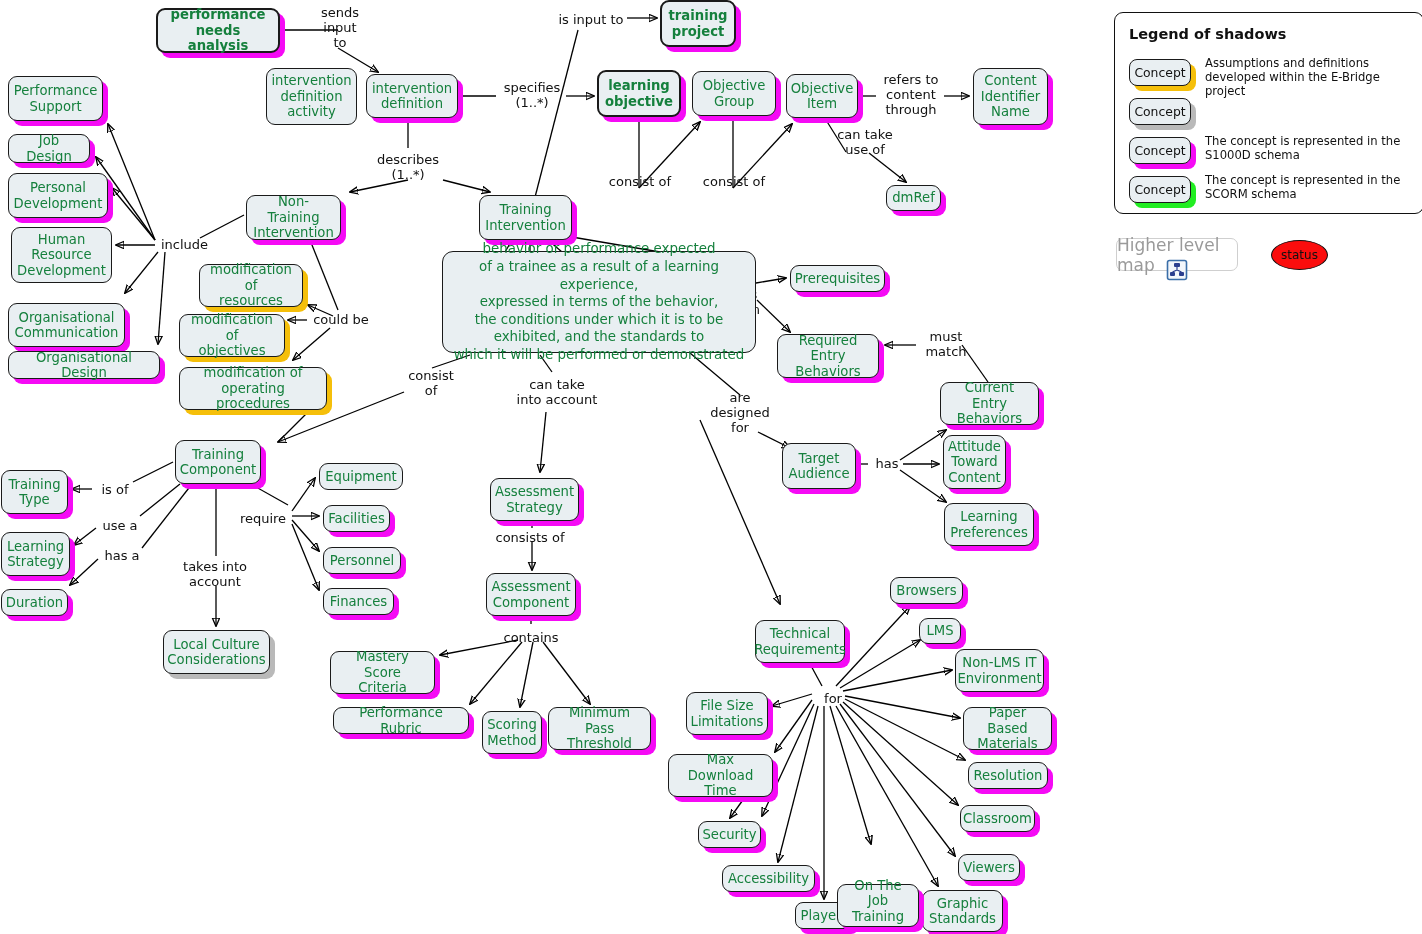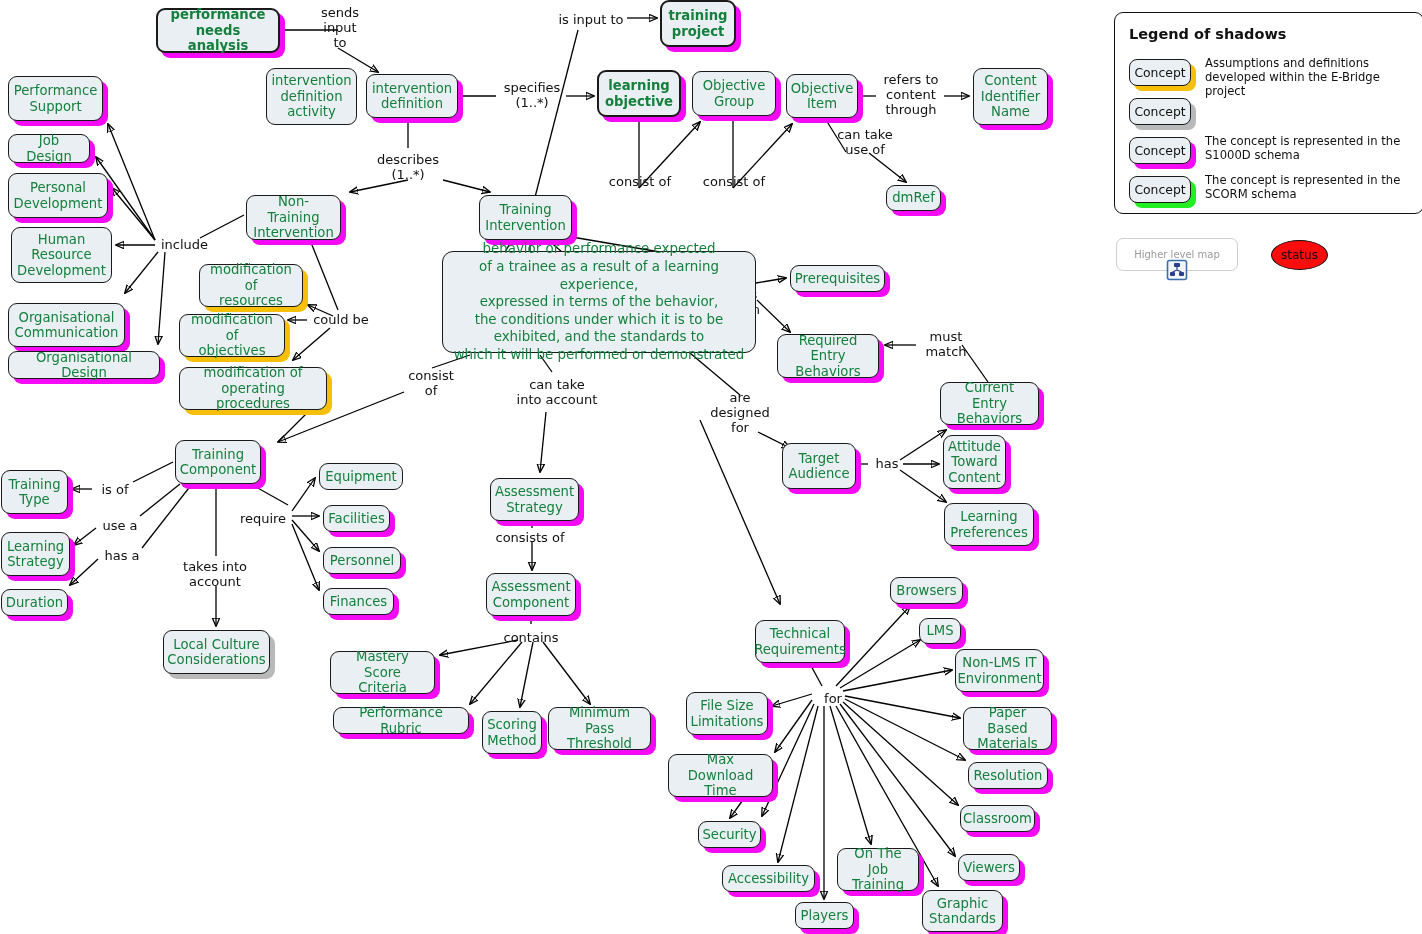--- a/index.html
+++ b/index.html
@@ -60,21 +60,21 @@
     position:absolute;left:0;top:0;width:60px;height:25px;
     background:#e9eff2;border:1.5px solid #1a1a1a;border-radius:8px;
     font-size:12.4px;color:#111;display:flex;align-items:center;justify-content:center;
   }
   .ltext{position:absolute;left:76px;top:-3px;width:210px;font-size:11.6px;line-height:14px;color:#111;white-space:pre-line;}
 
   
   #hlmap{
     position:absolute;left:1116px;top:238px;width:120px;height:31px;
     border:1px solid #cfcfcf;border-radius:7px;background:#fff;
-    font-size:10px;color:#9a9a9a;display:flex;align-items:center;justify-content:center;z-index:9;
+    font-size:17px;color:#9a9a9a;display:flex;align-items:center;justify-content:center;z-index:9;
   }
   #mapicon{position:absolute;left:1166px;top:259px;width:22px;height:22px;z-index:10;}
   #status{
     position:absolute;left:1271px;top:240px;width:55px;height:28px;border-radius:50%;
     background:#fb0d0d;border:1px solid #111;
     display:flex;align-items:center;justify-content:center;
     font-size:12px;color:#111;z-index:9;
   }
 </style>
 </head>
@@ -411,21 +411,21 @@
       </div>
       <div class="node sh-magenta" style="left: 698px; top: 821px; width: 63px; height: 27px;">
         <span class="lbl">Security</span>
       </div>
       <div class="node sh-magenta" style="left: 722px; top: 865px; width: 93px; height: 27px;">
         <span class="lbl">Accessibility</span>
       </div>
       <div class="node sh-magenta" style="left: 795px; top: 902px; width: 59px; height: 27px; border-radius: 8px;">
         <span class="lbl">Players</span>
       </div>
-      <div class="node sh-magenta" style="left: 837px; top: 848px; width: 82px; height: 43px;">
+      <div class="node sh-magenta" style="left: 837px; top: 884px; width: 82px; height: 43px; align-items: flex-end;">
         <span class="lbl">On The Job
 Training</span>
       </div>
     </div>
 
   <div id="labellayer">
       <div class="elabel" style="left: 312px; top: 5px; width: 56px;">sends
 input
 to</div>
       <div class="elabel" style="left: 556px; top: 12px; width: 70px;">is input to</div>

